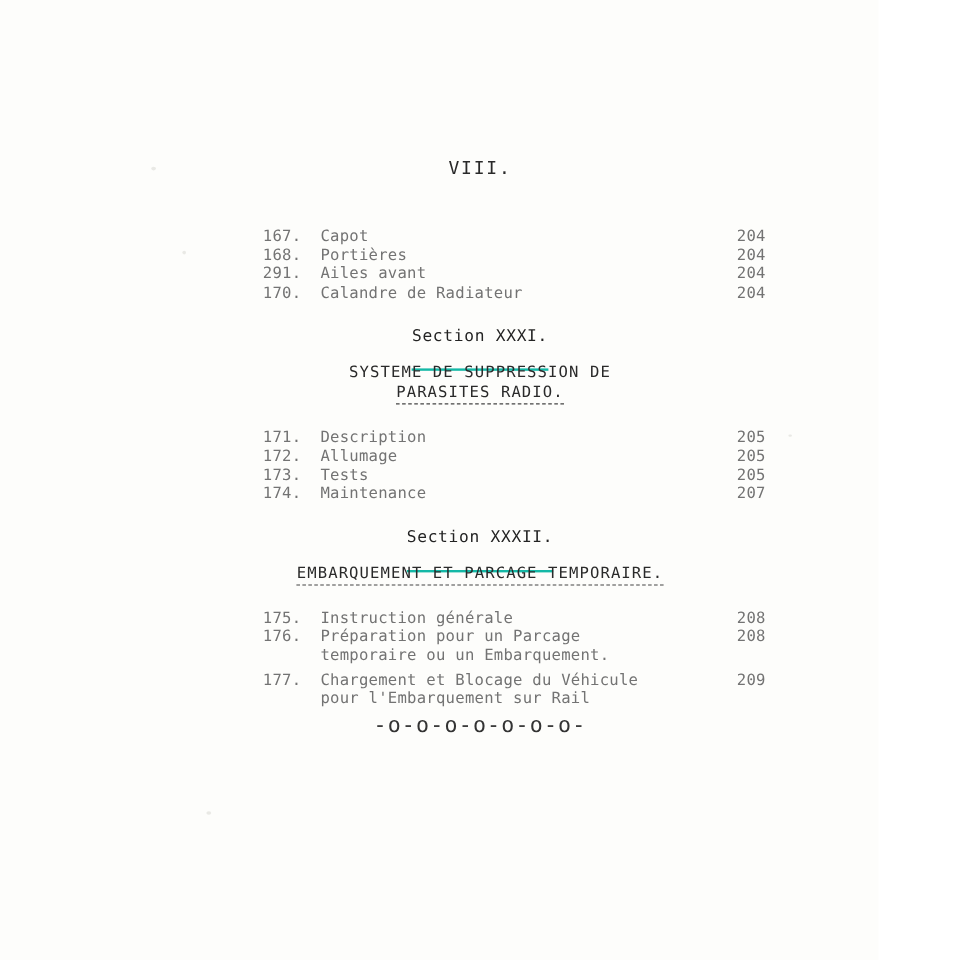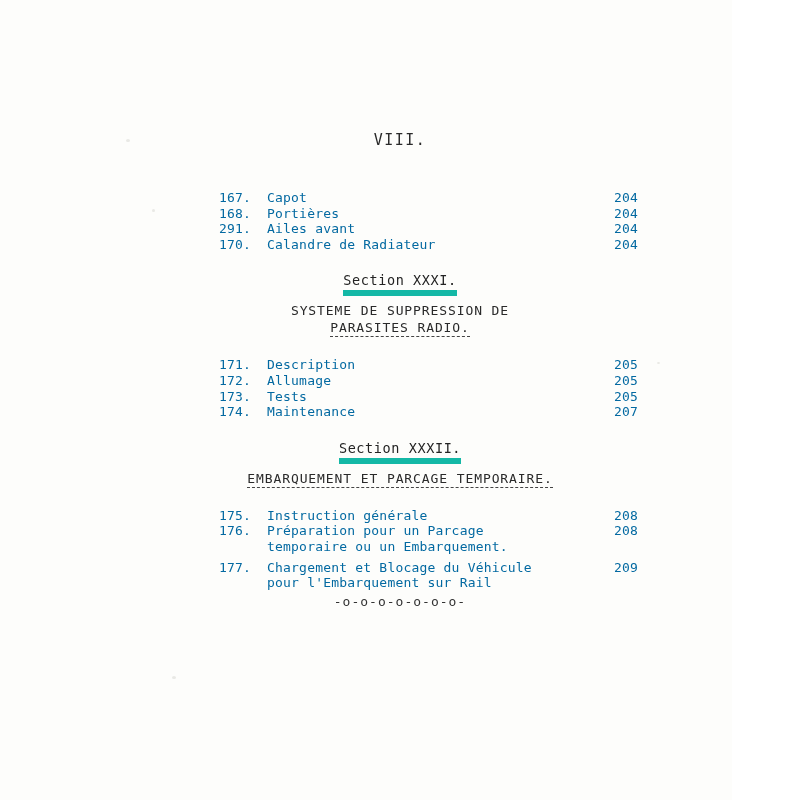--- a/index.html
+++ b/index.html
@@ -40,21 +40,21 @@
   .toc {
     position: absolute;
     top: 190px;
     left: 0;
     width: 800px;
   }
   .entry {
     position: relative;
     height: 15.6px;
     font-size: 13px;
-    color: #0369a1;
+    color: #737373;
     letter-spacing: .2px;
   }
   .entry .num {
     position: absolute;
     left: 219px;
     width: 44px;
     text-align: left;
   }
   .entry .title {
     position: absolute;
@@ -73,42 +73,42 @@
   .gap-sm { height: 14px; }
   .gap-md { height: 20px; }
 
   .section-head {
     text-align: center;
     font-size: 13.5px;
     letter-spacing: .6px;
     color: #232323;
   }
   .section-head span {
-    border-bottom: 6px solid #14b8a6;
-    padding-bottom: 2px;
+    border-bottom: 2px solid #14b8a6;
+    padding-bottom: 19px;
   }
   .section-title {
     text-align: center;
     font-size: 13px;
     letter-spacing: .9px;
     color: #2a2a2a;
     line-height: 17px;
   }
   .section-title .underdash {
     display: inline-block;
     border-bottom: 1.5px dashed #444;
     padding-bottom: 0px;
   }
   .ornament {
     position: absolute;
     top: 594px;
     left: 0;
     width: 800px;
     text-align: center;
-    font-size: 13px;
+    font-size: 18px;
     letter-spacing: 1px;
     color: #333;
   }
   
   .faded { color: #3a3a3a; }
 </style>
 </head>
 <body>
 
 <div class="page">

